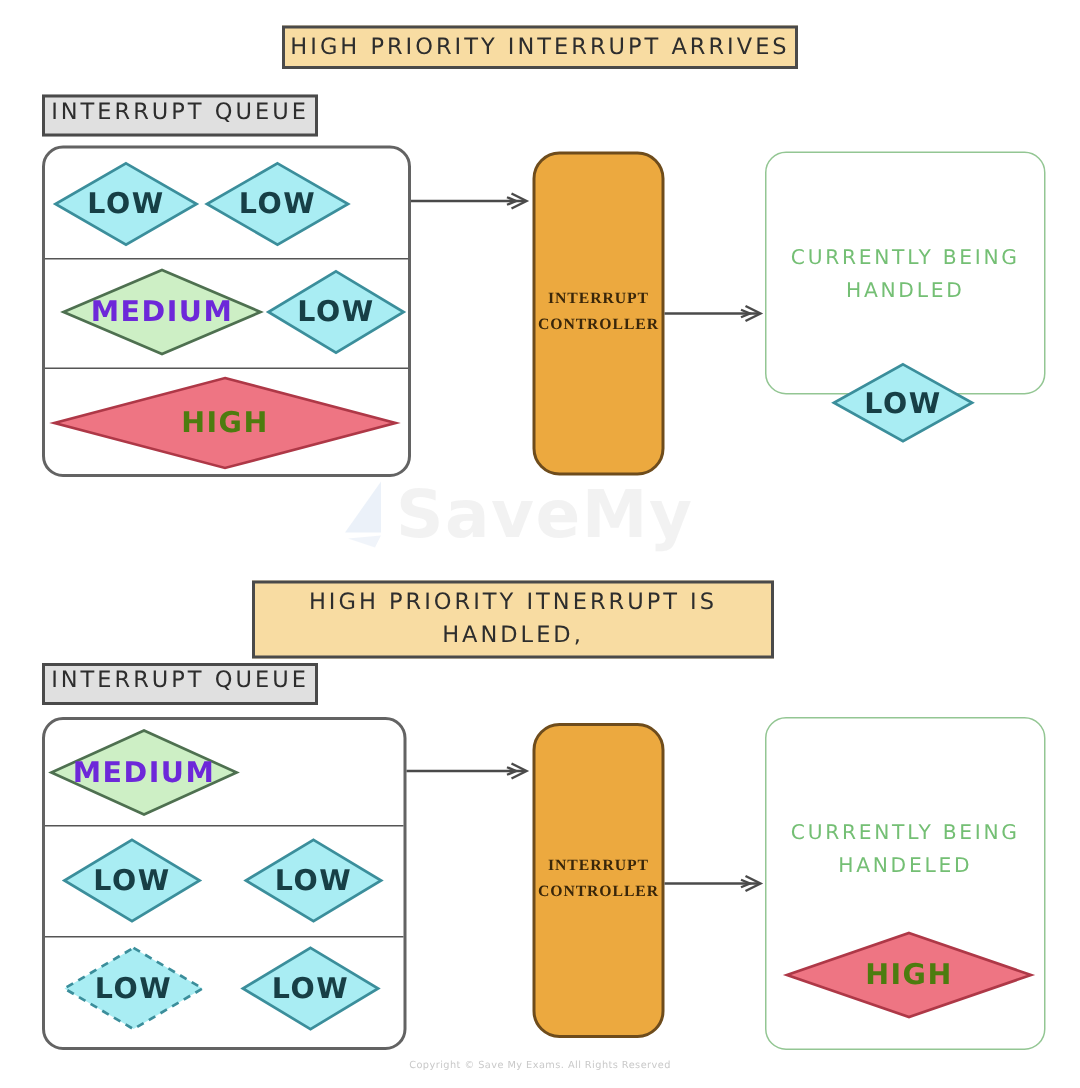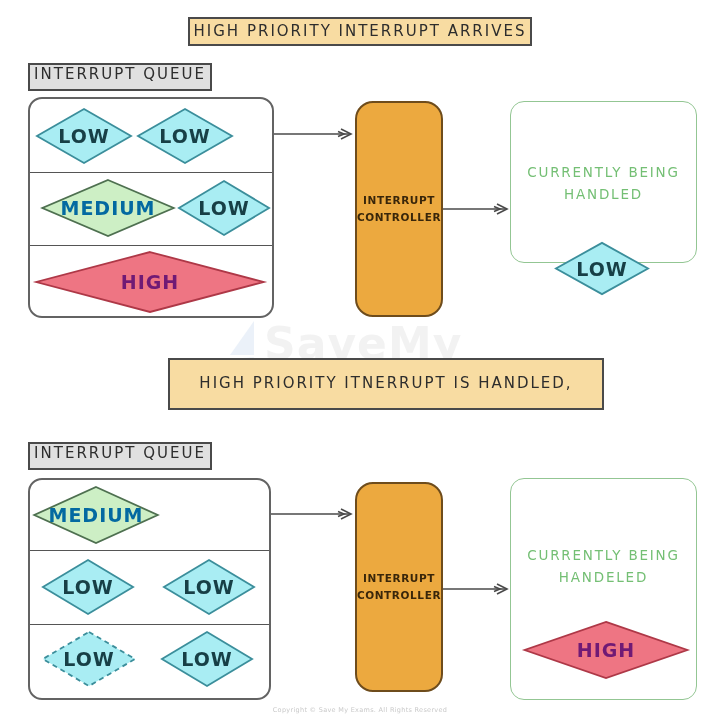--- a/index.html
+++ b/index.html
@@ -39,31 +39,31 @@
   .diamond svg{position:absolute;left:0;top:0;width:100%;height:100%;overflow:visible;}
   .diamond polygon{vector-effect:non-scaling-stroke;stroke-width:1.8px;}
   .diamond .dlabel{
     position:absolute;left:0;top:0;width:100%;height:100%;
     display:flex;align-items:center;justify-content:center;
     font-size:19px;font-weight:600;letter-spacing:1px;
   }
   .diamond.low polygon{fill:#A9EDF3;stroke:#3B8E9B;}
   .diamond.low .dlabel{color:#173f46;}
   .diamond.medium polygon{fill:#CDEFC5;stroke:#4e7050;}
-  .diamond.medium .dlabel{color:#0369a1;}
+  .diamond.medium .dlabel{color:#6d28d9;}
   .diamond.high polygon{fill:#EE7583;stroke:#AE3847;}
-  .diamond.high .dlabel{color:#701a75;}
+  .diamond.high .dlabel{color:#4d7c0f;}
   .diamond.dashed polygon{stroke-dasharray:5 4;}
 
   
   .controller{
     position:absolute;background:#ECA93F;border:2px solid #6E4C1C;border-radius:18px;
     display:flex;align-items:center;justify-content:center;text-align:center;
     color:#39260a;font-size:10.5px;font-weight:600;letter-spacing:0.6px;line-height:1.6;
-    box-sizing:border-box;padding:0 6px;
+    box-sizing:border-box;padding:0 6px;font-family:Liberation Serif, serif;
   }
 
   
   .handled-box{
     position:absolute;background:#ffffff;border:1.6px solid #93C693;border-radius:14px;
     box-sizing:border-box;
   }
   .handled-title{
     position:absolute;left:0;width:100%;text-align:center;
     color:#74BF74;font-size:13.5px;letter-spacing:1.8px;line-height:1.6;font-weight:500;
@@ -170,21 +170,21 @@
 </div>
 
 <div class="watermark">
   <svg class="wm-plane" viewBox="0 0 40 50">
     <path d="M30,2 L6,36 L30,36 Z" fill="rgba(130,165,215,0.16)"></path>
     <path d="M8,40 L30,38 L26,46 Z" fill="rgba(130,165,215,0.12)"></path>
   </svg>
   <span class="wm-text">SaveMy</span>
 </div>
 
-<div class="banner" style="left:168px;top:358px;width:436px;height:52px;">
+<div class="banner" style="left:168px;top:387px;width:348px;height:52px;">
   <div>HIGH PRIORITY ITNERRUPT IS HANDLED,</div>
 </div>
 
 <div class="queue-label" style="left:28px;top:442px;width:184px;height:28px;">
   <span>INTERRUPT QUEUE</span>
 </div>
 
 <div class="queue-box" style="left:28px;top:478px;width:243px;height:222px;">
   <div class="row-sep" style="top:70px;"></div>
   <div class="row-sep" style="top:144px;"></div>

